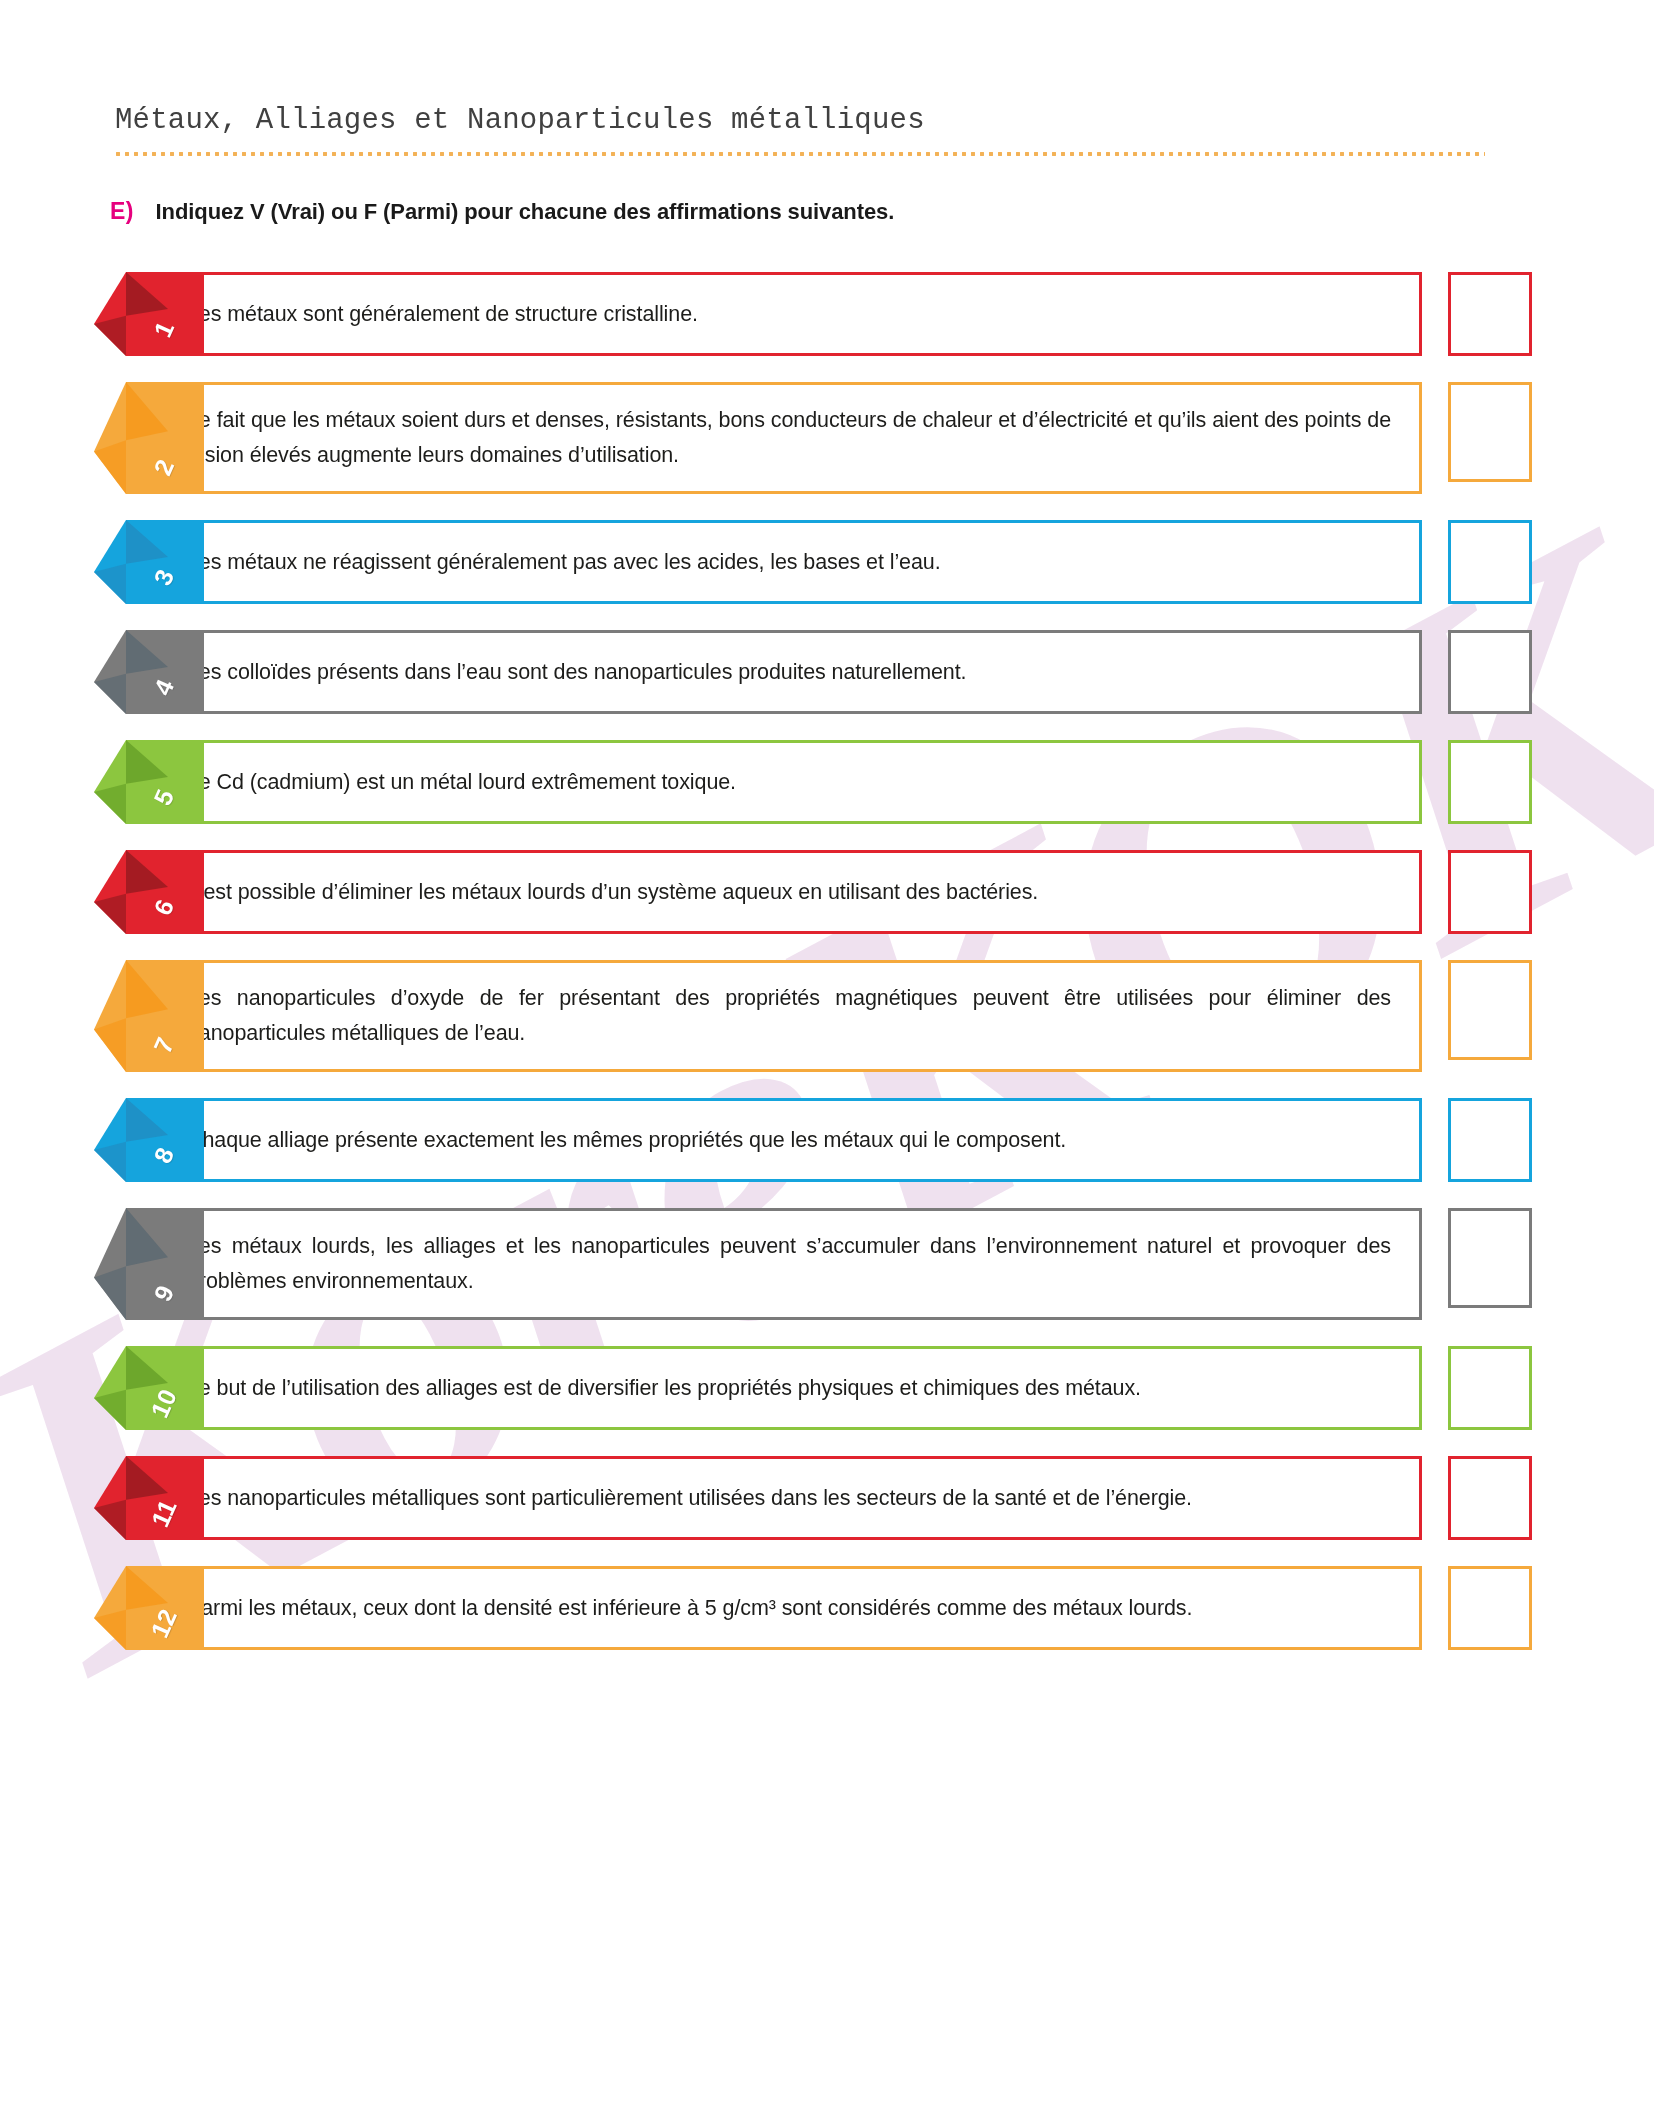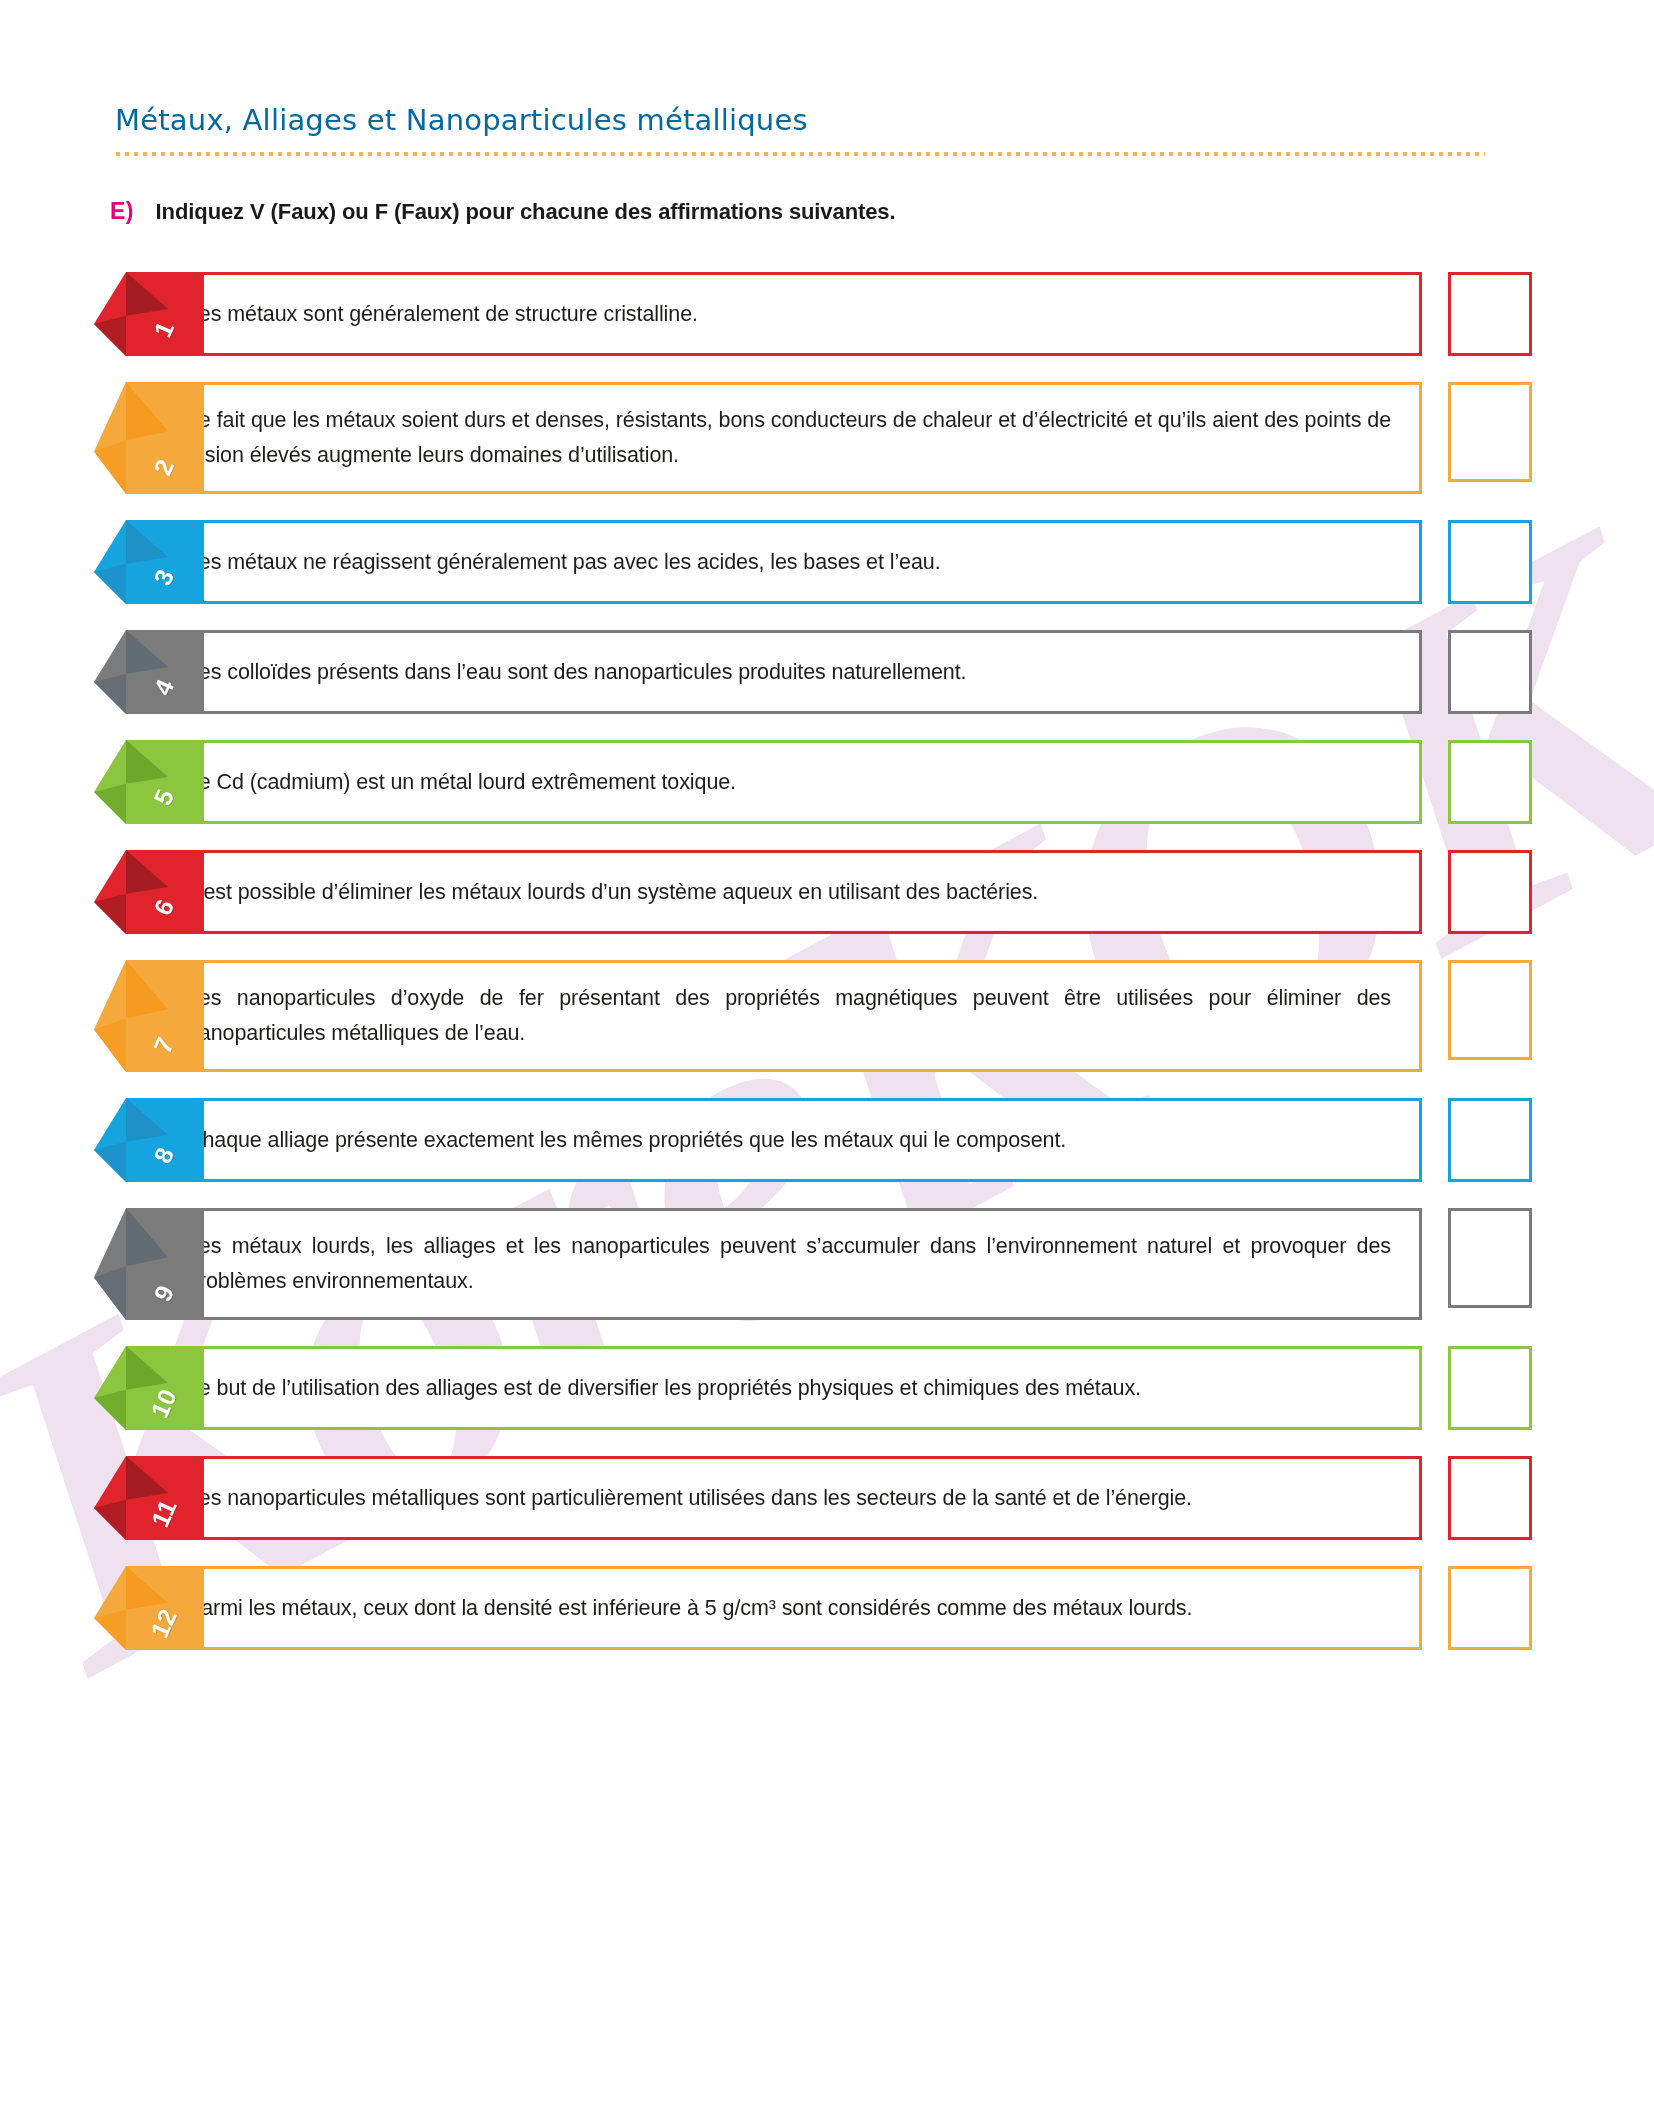--- a/index.html
+++ b/index.html
@@ -183,27 +183,27 @@
 
 <div id="page">
 
   <div class="watermark-layer">
     <div class="watermark-text" style="color: rgb(239, 224, 239);">KoreKOK</div>
   </div>
 
   <div class="content-layer">
 
     <div class="chapter-header">
-      <div class="chapter-title" style="color: #0369a1;">Métaux, Alliages et Nanoparticules métalliques</div>
+      <div class="chapter-title" style="color: #404040; font-family: Liberation Mono, monospace;">Métaux, Alliages et Nanoparticules métalliques</div>
       <div class="header-dots"></div>
     </div>
 
     <div class="instruction-row">
       <span class="instruction-letter" style="color: rgb(230, 0, 126);">E)</span>
-      <span class="instruction-text">Indiquez V (Faux) ou F (Faux) pour chacune des affirmations suivantes.</span>
+      <span class="instruction-text">Indiquez V (Vrai) ou F (Parmi) pour chacune des affirmations suivantes.</span>
     </div>
 
     <div class="items" id="items-container">
         <div class="item-row">
           <div class="num-tab">
             <svg preserveAspectRatio="none" viewBox="0 0 92 100" xmlns="http://www.w3.org/2000/svg">
               <polygon points="14,0 92,0 92,100 14,100 -18,62" fill="#e1232e"></polygon>
               <polygon points="14,0 56,44 14,52" fill="#9e1b22" opacity="0.92"></polygon>
               <polygon points="-18,62 14,52 14,100" fill="#9e1b22" opacity="0.75"></polygon>
             </svg>

